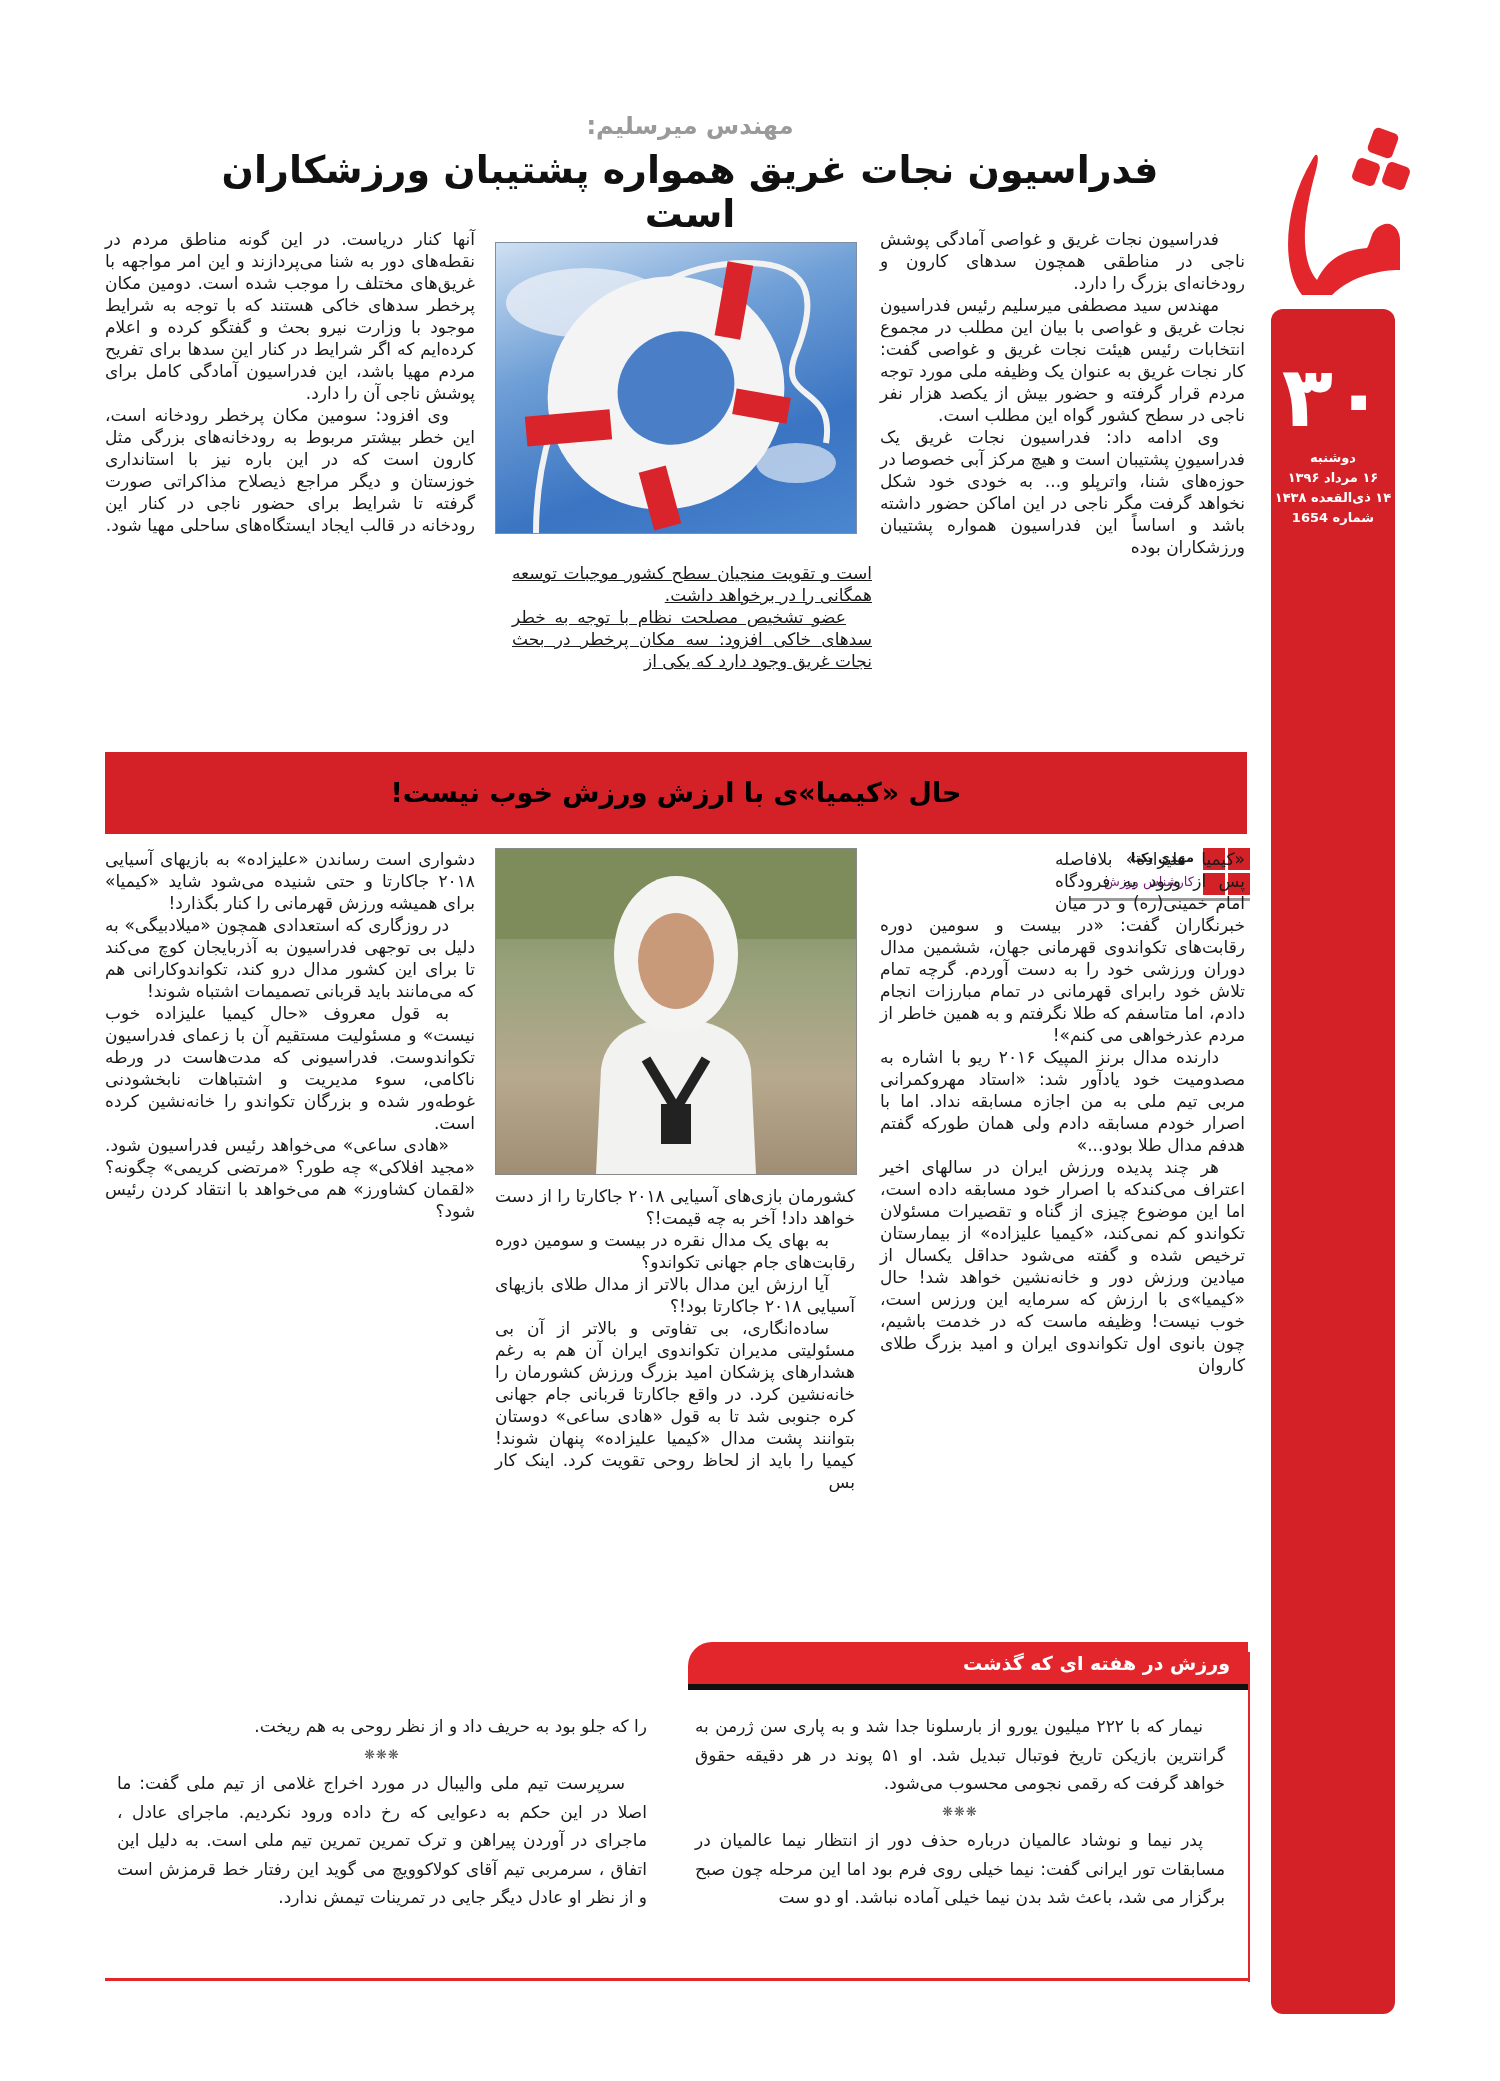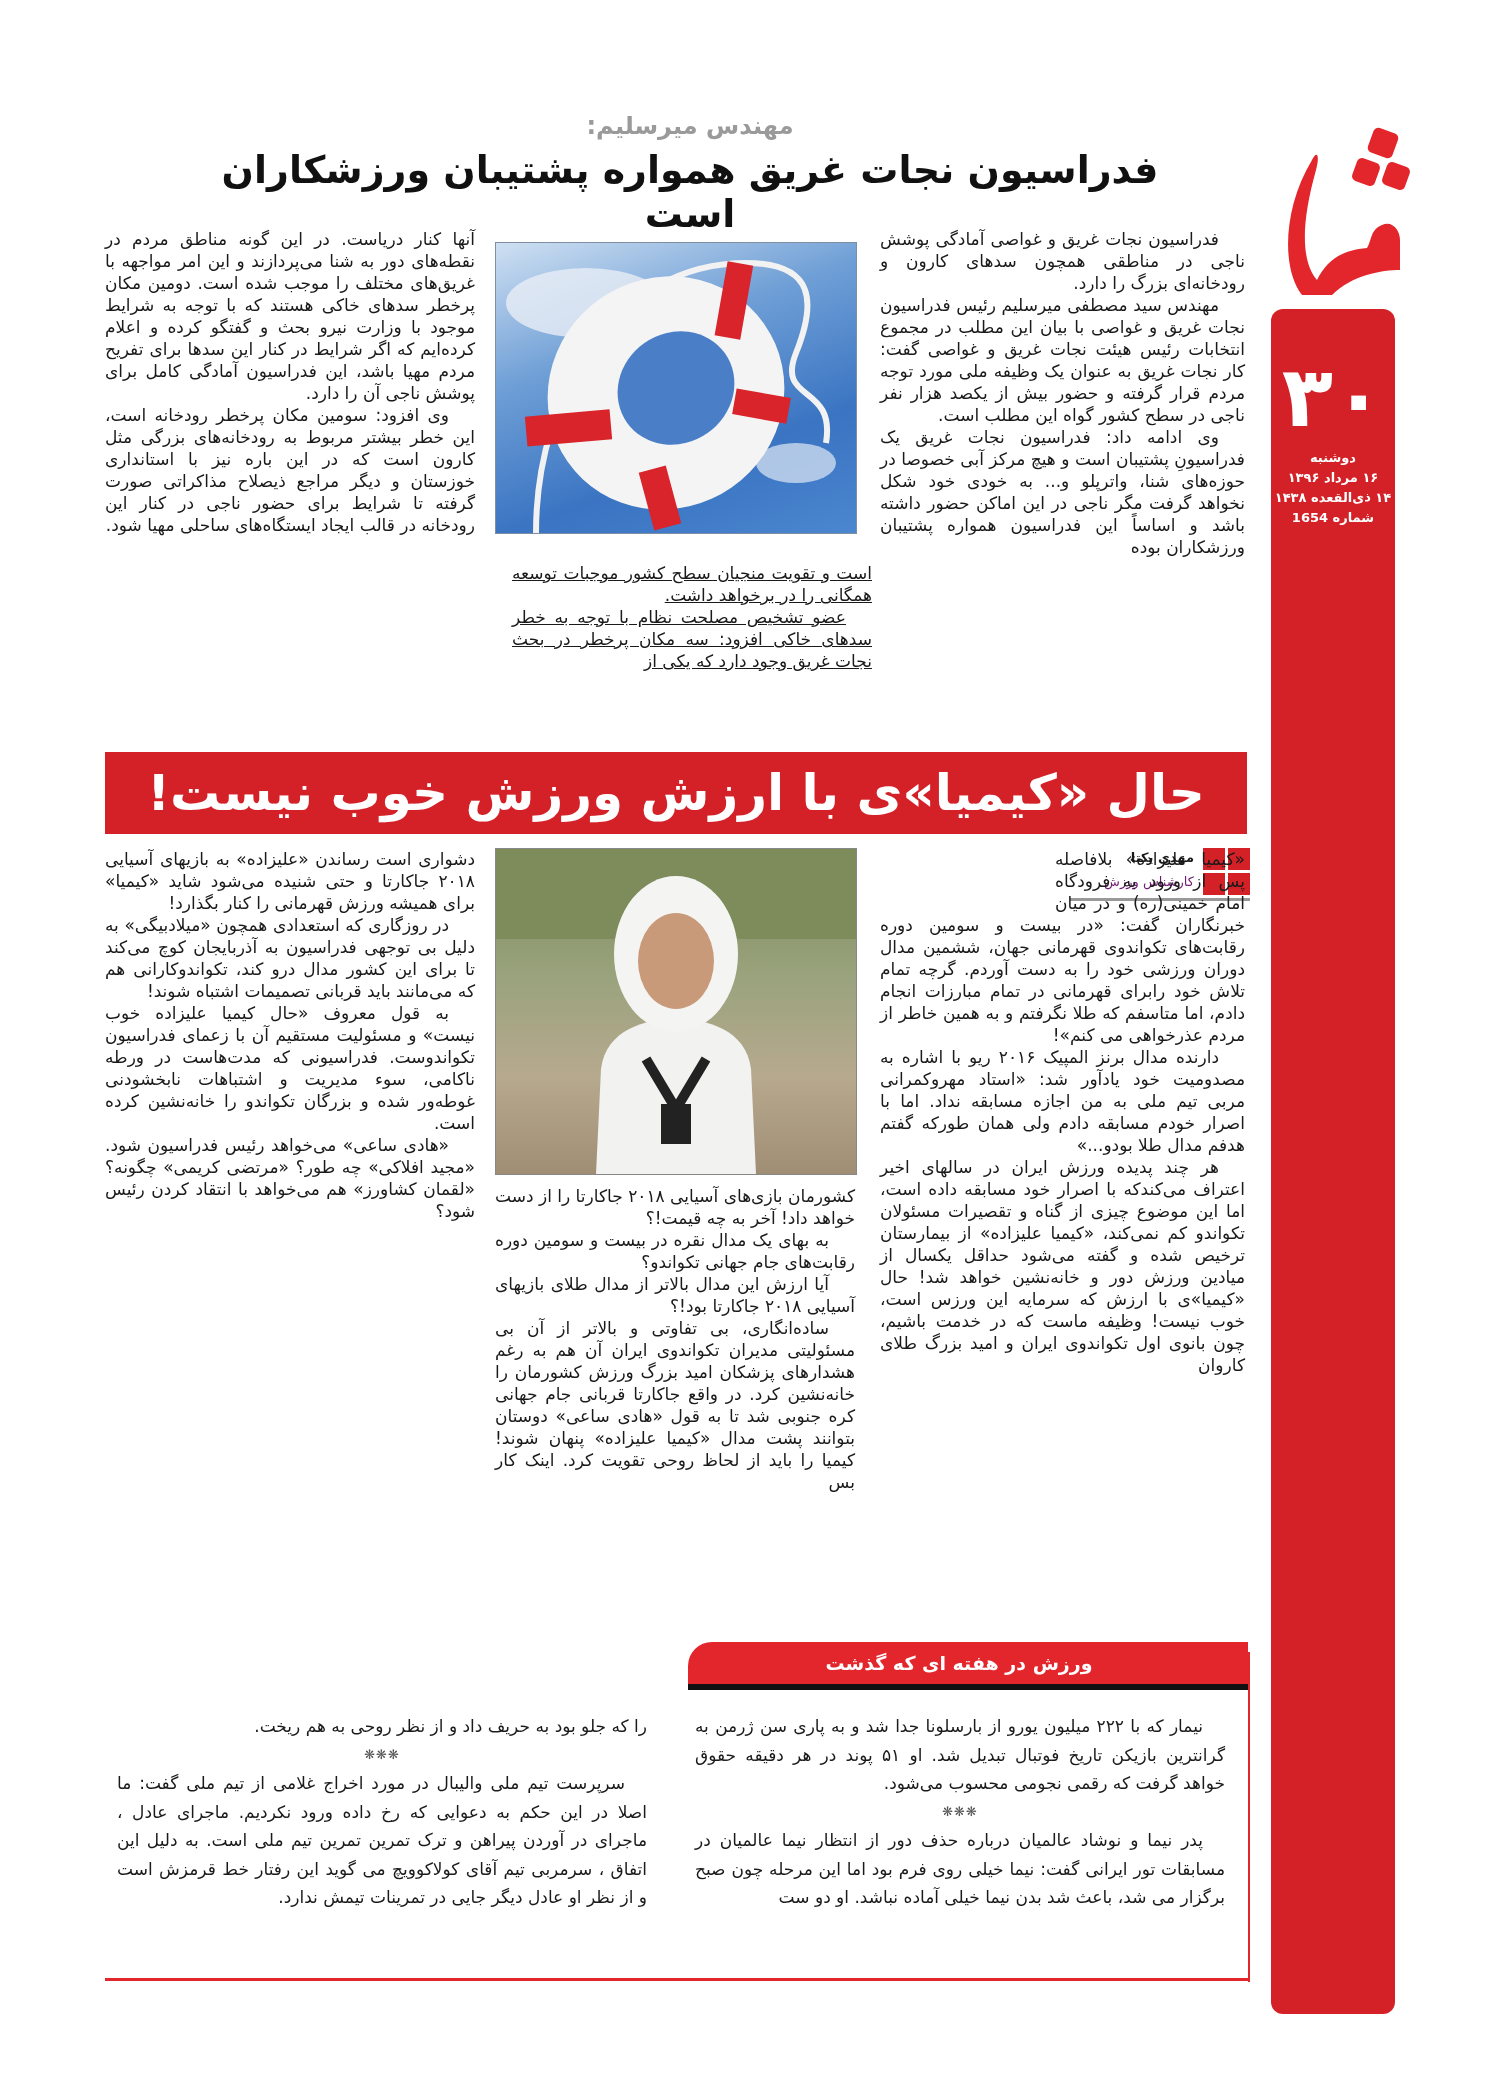--- a/index.html
+++ b/index.html
@@ -24,38 +24,38 @@
   .col { position:absolute; font-size:17px; line-height:22px; direction:rtl; text-align:justify; }
   .col p { margin:0; text-indent:26px; }
   .col p.noind { text-indent:0; }
 
   .photo1 { position:absolute; left:495px; top:242px; width:360px; height:290px;
             background:linear-gradient(160deg,#cfe0f2 0%,#6f9fd6 35%,#3a74c2 70%,#4b86d0 100%);
             border:1px solid #7f8ea0; overflow:hidden; }
 
   
   .banner { position:absolute; left:105px; top:752px; width:1142px; height:82px; background:#d42128;
-            color:#ffffff; font-size:50px; font-weight:bold; text-align:center; line-height:82px; direction:rtl; }
+            color:#000000; font-size:27px; font-weight:bold; text-align:center; line-height:82px; direction:rtl; }
 
   .byline { position:absolute; left:1070px; top:848px; width:180px; height:58px; }
   .byline .sq { position:absolute; right:0; top:0; width:48px; height:48px; }
   .byline .sq i { position:absolute; width:22px; height:22px; background:#d42128; }
   .byline .name { position:absolute; right:56px; top:2px; font-size:13px; font-weight:bold; direction:rtl; }
   .byline .role { position:absolute; right:56px; top:26px; font-size:13px; color:#701a75; direction:rtl; }
   .byline .rule { position:absolute; left:0; right:0; top:50px; height:3px; background:#999; }
 
   .photo2 { position:absolute; left:495px; top:848px; width:360px; height:325px;
             background:linear-gradient(180deg,#7a8a5c 0%,#9aa37d 40%,#b7a98e 70%,#a08e74 100%);
             border:1px solid #888; overflow:hidden; }
 
   
   .week-box { position:absolute; left:105px; top:1642px; width:1147px; height:340px; }
   .week-head { position:absolute; left:583px; top:0; width:560px; height:42px; background:#e3262c;
                border-radius:24px 0 0 0; color:#fff; font-size:19px; font-weight:bold; direction:rtl;
-               text-align:center; line-height:42px; padding-right:18px; box-sizing:border-box; }
+               text-align:right; line-height:42px; padding-right:18px; box-sizing:border-box; }
   .week-head-bar { position:absolute; left:583px; top:42px; width:560px; height:6px; background:#111; }
   .week-right-rule { position:absolute; left:1143px; top:10px; width:2px; height:330px; background:#e3262c; }
   .week-bottom-rule { position:absolute; left:0; top:336px; width:1145px; height:3px; background:#e3262c; }
   .week-col { position:absolute; top:70px; width:530px; font-size:17px; line-height:28.5px; direction:rtl; text-align:justify; }
   .week-col p { margin:0; text-indent:22px; }
   .week-col p.noind { text-indent:0; }
   .stars { text-align:center !important; text-indent:0 !important; color:#555; font-size:13px; letter-spacing:1px; }
 </style>
 </head>
 <body>

